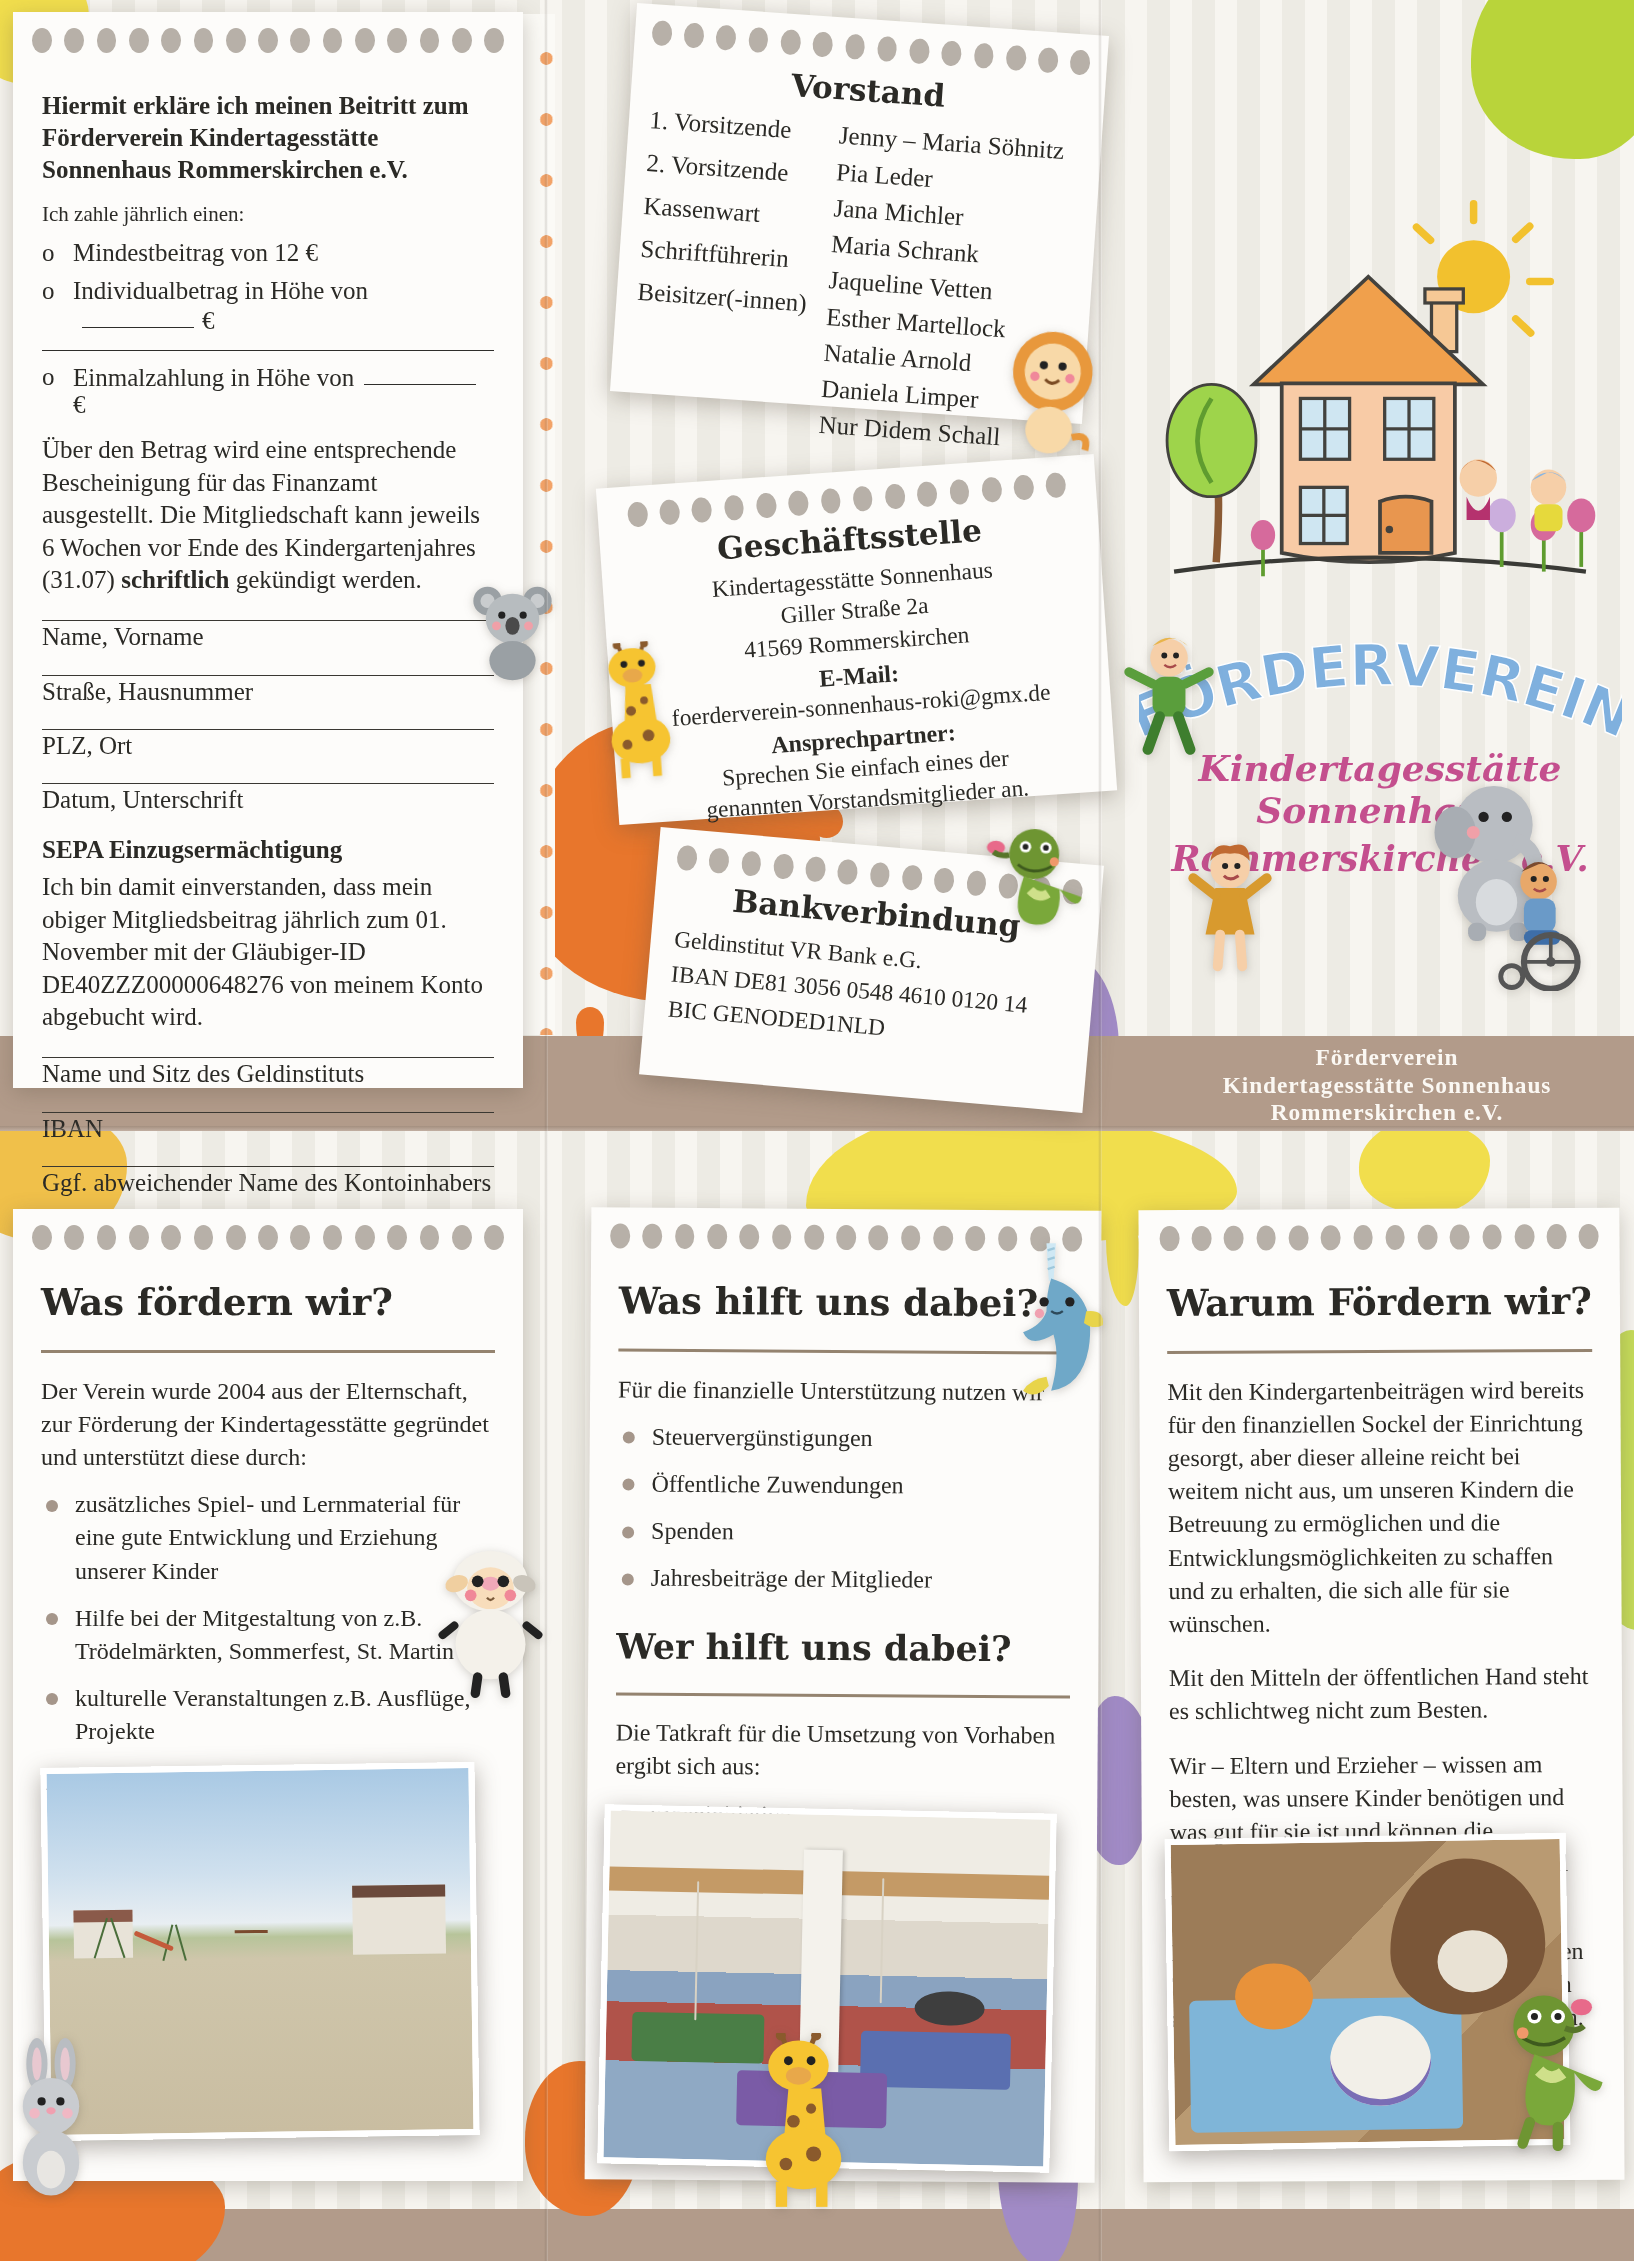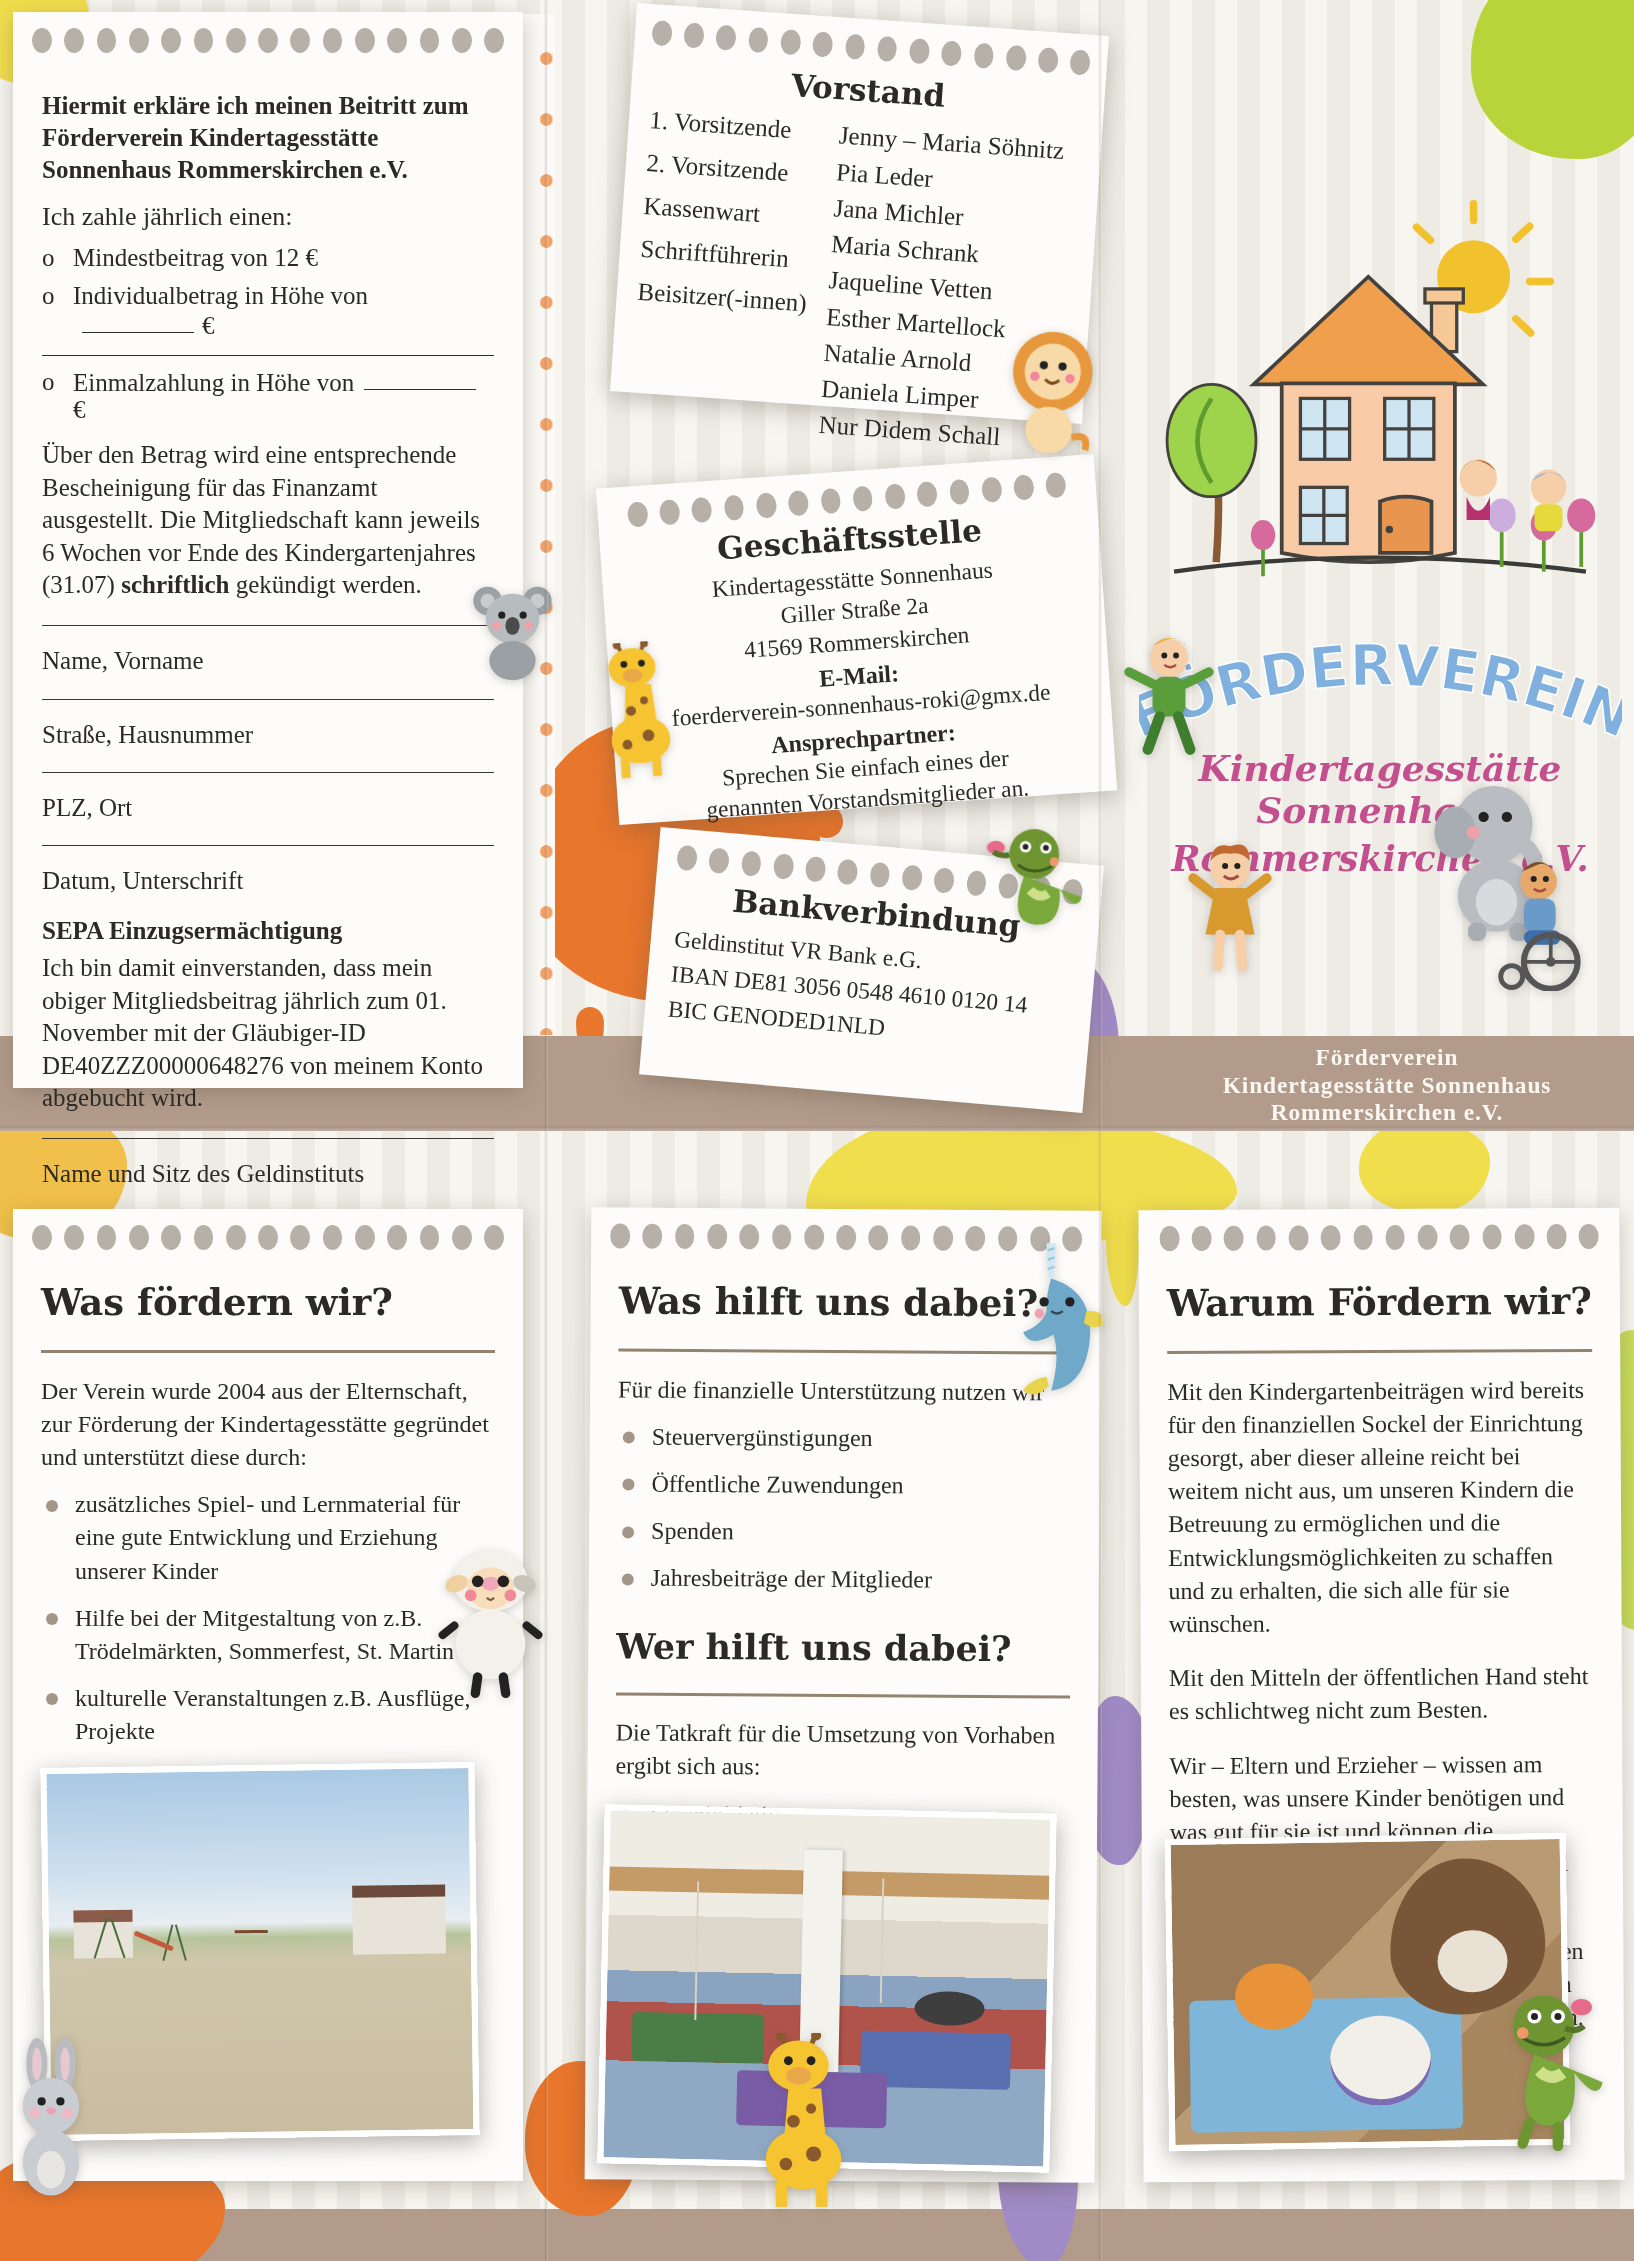--- a/index.html
+++ b/index.html
@@ -58,29 +58,29 @@
   
   .card{position:absolute;background:#fdfcfa;z-index:3;
         box-shadow:0 4.7px 21px rgba(90,78,64,.30);}
   .holes{display:flex;justify-content:center;gap:12.6px;padding-top:16px;}
   .hole{width:19.7px;height:25px;border-radius:50%;background:#b7b0a8;}
 
   .card-form{left:13px;top:12px;width:510px;height:1076px;}
   .card-form .inner{padding:17px 29px 0 29px;}
   .form-title{font-family:"DejaVu Serif",serif;font-weight:700;font-size:37px;line-height:1.08;margin:19px 0 0;}
   .f-intro{font-weight:700;font-size:25px;line-height:1.28;margin:19.7px 0 0;}
-  .f-pay{font-size:26px;margin:16px 0 12px;}
+  .f-pay{font-size:21px;margin:16px 0 12px;}
   .opt{display:flex;font-size:25px;margin:10.3px 0 0;align-items:baseline;}
   .opt .mk{width:31px;flex:none;}
   .blank{display:inline-block;width:112px;border-bottom:1.9px solid #2f2e2b;height:.9em;margin:0 7.5px 0 9.4px;}
   .sepline{border:none;border-top:1.9px solid #2f2e2b;margin:16px 0 1.9px;}
   .f-note{font-size:25px;line-height:1.3;margin:15px 0 0;}
   .field{margin-top:23.4px;}
   .field .fline{border-top:1.4px solid #3a3832;}
-  .field .flabel{font-size:25px;margin-top:21px;}
+  .field .flabel{font-size:25px;margin-top:2px;}
   .sepa-title{font-weight:700;font-size:25px;margin:21.5px 0 0;}
   .sepa-text{font-size:25px;line-height:1.3;margin:7.5px 0 0;}
   .gap-lg{margin-top:45px;}
 
   .note-card{position:absolute;background:#fdfcfa;z-index:3;box-shadow:0 5.6px 23.4px rgba(90,78,64,.35);}
   .note-title{font-family:"DejaVu Serif",serif;font-weight:700;font-size:31px;text-align:center;margin:12px 0 0;}
   .note-vorstand{left:623px;top:19px;width:473px;height:389px;transform:rotate(4deg);}
   .v-grid{display:flex;padding:4.7px 20.6px 0;}
   .v-roles{width:44%;font-size:25px;line-height:1.72;}
   .v-names{width:56%;font-size:25px;line-height:1.45;padding-top:6.6px;}

